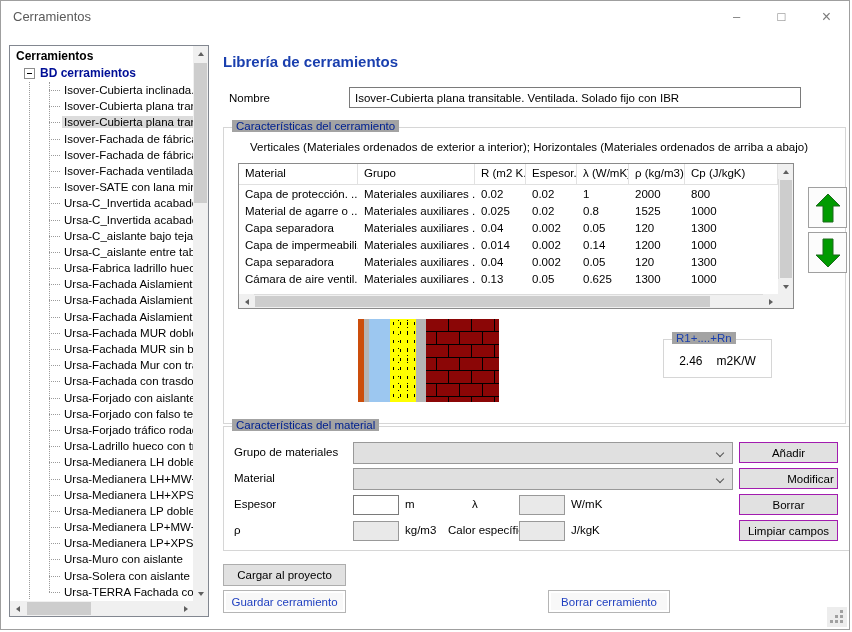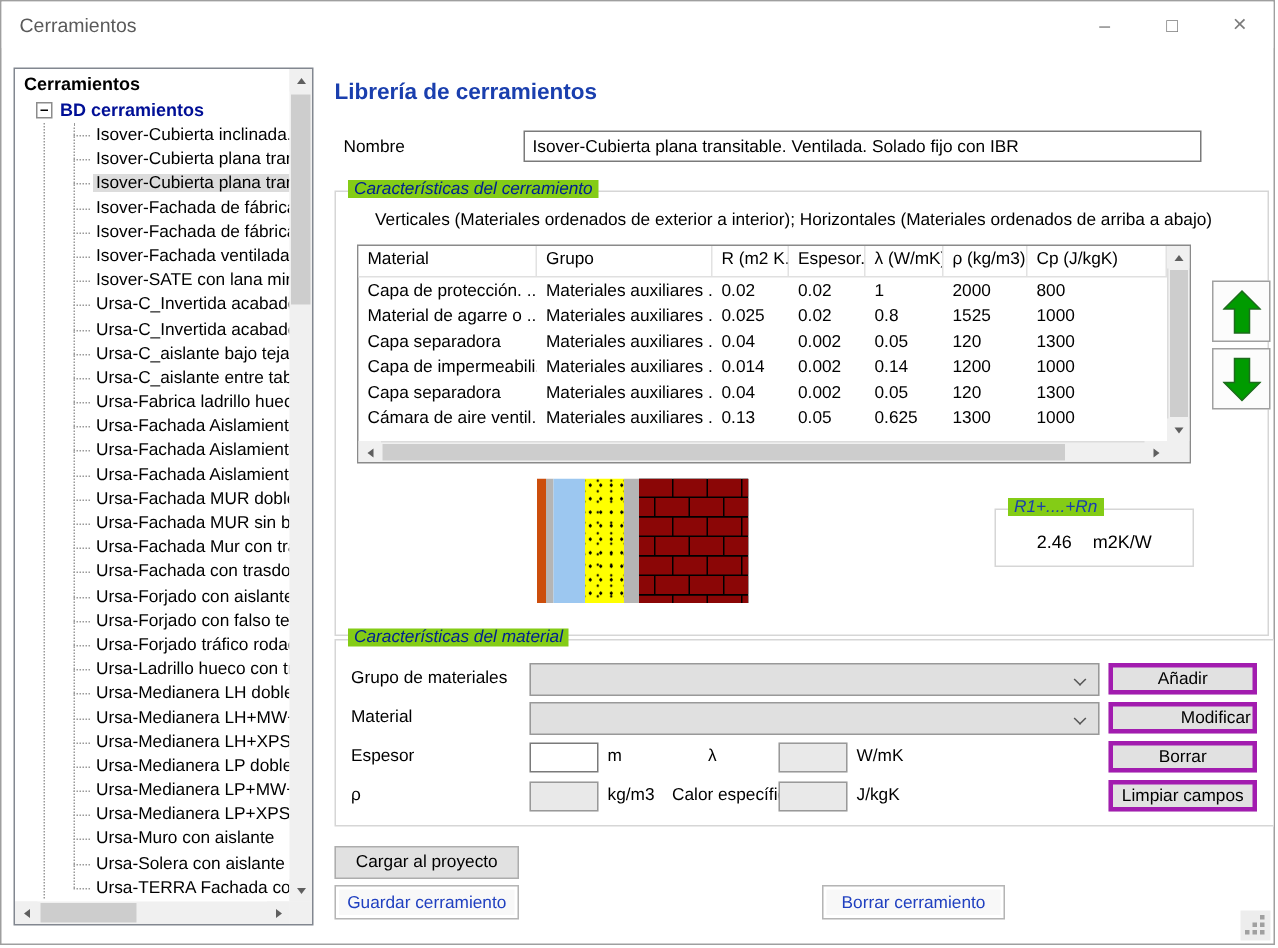--- a/index.html
+++ b/index.html
@@ -51,21 +51,21 @@
   .tree-hscroll .right{right:0; top:0;}
   .tree-hscroll .thumb{position:absolute; top:1px; bottom:1px; left:17px; width:64px; background:#cdcdcd;}
   .tree-corner{position:absolute; right:0; bottom:0; width:15px; height:15px; background:#f0f0f0;}
 
   
   .page-title{position:absolute; left:222px; top:52px; font-size:15px; font-weight:bold; color:var(--accent);}
   .lbl{position:absolute; font-size:11.5px; color:#000; white-space:nowrap;}
   .nombre-input{position:absolute; left:348px; top:86px; width:452px; height:21px; border:1px solid #7a7a7a; background:#fff; font-family:"Liberation Sans",sans-serif; font-size:11.5px; padding:0 5px; color:#000;}
 
   .groupbox{position:absolute; border:1px solid #d6d6d6; background:#fff;}
-  .gb-caption{position:absolute; top:-8px; left:8px; background:#84cc16; padding:0 4px; font-size:11.5px; font-style:italic; color:var(--caption); white-space:nowrap;}
+  .gb-caption{position:absolute; top:-8px; left:8px; background:#a3a3a3; padding:0 4px; font-size:11.5px; color:var(--caption); white-space:nowrap;}
   .gb1{left:222px; top:126px; width:623px; height:297px;}
   .gb1-note{position:absolute; left:26px; top:13px; font-size:11.5px; white-space:nowrap;}
 
   
   .grid{position:absolute; left:14px; top:35px; width:556px; height:146px; border:1px solid #8a8a8a; background:#fff; overflow:hidden;}
   .grid-header{position:absolute; left:0; top:0; right:15px; height:21px; display:flex; border-bottom:1px solid #e0e0e0; background:#fff;}
   .gh-cell{height:100%; border-right:1px solid #e2e2e2; padding:3px 0 0 6px; font-size:11.5px; overflow:hidden; white-space:nowrap;}
   .grid-rows{position:absolute; left:0; top:22px; right:15px; bottom:14px; overflow:hidden;}
   .grid-row{display:flex; height:17px; line-height:17px; font-size:11.5px;}
   .gc{padding-left:6px; overflow:hidden; white-space:nowrap;}
@@ -93,32 +93,32 @@
   .l-blue{width:21px;}
   .l-yellow{width:26px; background-color:#ffff00;
     background-image:radial-gradient(#000 0.8px, transparent 1px), radial-gradient(#000 0.8px, transparent 1px);
     background-size:7px 9px, 9px 7px; background-position:0 0, 4px 5px;}
   .l-gray2{width:10px;}
   .l-brick{flex:1; background:#000; overflow:hidden;}
   .brick-row{height:13px; background:#000; display:flex; overflow:hidden;}
   .brick{flex:none; width:22px; height:12px; margin-right:1px; background:#8b0606;}
 
   
-  .rbox{left:439px; top:211px; width:133px; height:39px;text-align:right;}
+  .rbox{left:439px; top:211px; width:109px; height:39px;text-align:right;}
   .rbox .gb-caption{color:var(--accent);}
   .r-value-row{position:absolute; left:0; right:0; top:14px; display:flex; justify-content:center; gap:14px; font-size:12px; color:#000;}
 
   
   .gb2{left:222px; top:425px; width:722px; height:125px;}
   .select{position:absolute; left:129px; width:380px; height:22px; background:#e0e0e0; border:1px solid #999; }
   .select .chev{position:absolute; right:9px; top:7px; width:6px; height:6px; border:solid #555; border-width:0 1px 1px 0; transform:rotate(45deg);}
   .field{position:absolute; width:46px; height:20px; border:1px solid #999; font-family:"Liberation Sans",sans-serif; font-size:11.5px; padding:0 3px;}
   .field.enabled{background:#fff; border-color:#7a7a7a;}
   .field.disabled{background:#e9e9e9;}
-  .btn{position:absolute; left:515px; width:99px; height:21px; background:#e1e1e1; border:3px solid #a21caf; font-size:11.5px; display:flex; align-items:center; justify-content:center; color:#000; cursor:default;}
+  .btn{position:absolute; left:515px; width:99px; height:21px; background:#e1e1e1; border:1px solid #a21caf; font-size:11.5px; display:flex; align-items:center; justify-content:center; color:#000; cursor:default;}
 
   
   .action-btn{position:absolute; height:22px; background:#e1e1e1; border:1px solid #adadad; font-size:11.5px; display:flex; align-items:center; justify-content:center; cursor:default;}
   .link-btn{position:absolute; height:23px; background:#f8f8f8; border:1px solid #b5b5b5; box-shadow:inset 0 0 0 2px #fff; color:var(--btnblue); font-size:11.5px; display:flex; align-items:center; justify-content:center; cursor:default;}
 
   .grip{position:absolute; right:2px; bottom:2px; width:20px; height:20px; background:#ededed;}
   .grip::before{content:""; position:absolute; right:4px; bottom:4px; width:3px; height:3px; background:#a0a0a0;
     box-shadow:-5px 0 #a0a0a0, -10px 0 #a0a0a0, 0 -5px #a0a0a0, -5px -5px #a0a0a0, 0 -10px #a0a0a0;}
 </style>
 </head>

